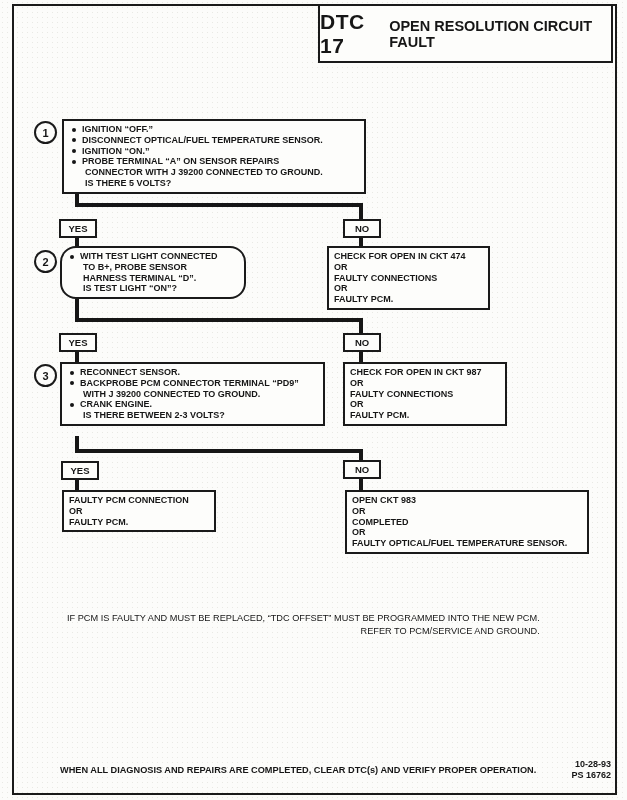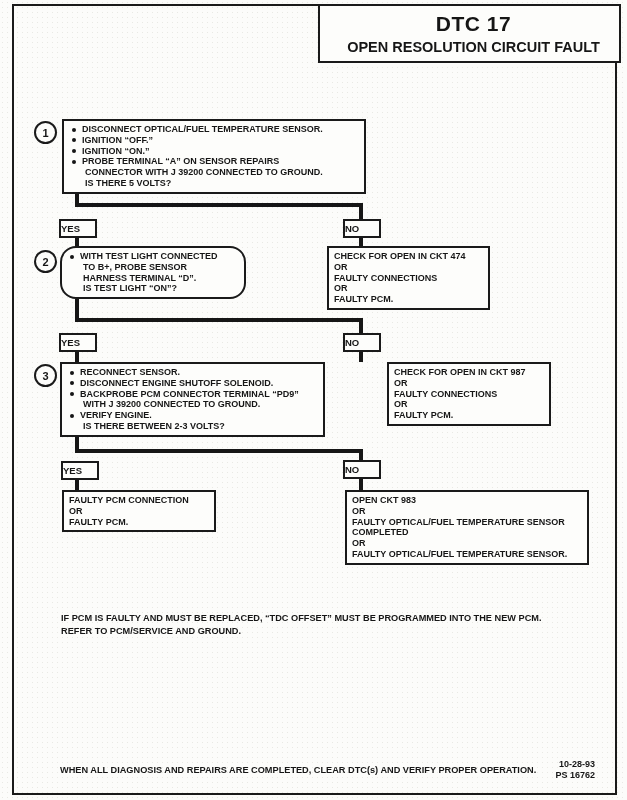--- a/index.html
+++ b/index.html
@@ -15,21 +15,21 @@
     background-size:5px 5px;
     color:#161616;
   }
   .frame{
     position:absolute;left:12px;top:4px;width:601px;height:787px;
     border:2px solid #1a1a1a;
   }
   .titlebox{
     position:absolute;left:318px;top:4px;width:291px;height:55px;
     border:2px solid #1a1a1a;background:#fdfdfb;z-index:3;
-    display:flex;flex-direction:column;align-items:center;justify-content:center;gap:3px;padding-left:8px;
+    display:flex;flex-direction:row;align-items:center;justify-content:center;gap:3px;
   }
   .title{font-size:21px;font-weight:bold;letter-spacing:0.5px;}
   .subtitle{font-size:14.5px;font-weight:bold;}
   .circ{
     position:absolute;width:19px;height:19px;border:2px solid #1a1a1a;border-radius:50%;
     display:flex;align-items:center;justify-content:center;
     font-size:11px;font-weight:bold;background:#fdfdfb;z-index:2;
   }
   .box{
     position:absolute;border:2px solid #1a1a1a;background:#fdfdfb;
@@ -37,34 +37,34 @@
     padding:3px 5px;white-space:nowrap;z-index:2;
   }
   .li{display:flex;align-items:flex-start;}
   .blt{
     flex:none;width:4px;height:4px;border-radius:50%;background:#161616;
     margin:3.5px 6px 0 3px;
   }
   .cont{padding-left:16px;}
   .lbl{
     position:absolute;width:34px;height:15px;border:2px solid #1a1a1a;background:#fdfdfb;
-    display:flex;align-items:center;justify-content:flex-start;
+    display:flex;align-items:center;justify-content:center;
     font-size:9.5px;font-weight:bold;z-index:2;
   }
   .cn{position:absolute;background:#161616;z-index:1;}
   .note{
-    position:absolute;left:61px;top:612px;
-    font-size:9.2px;font-weight:bold;line-height:13px;white-space:nowrap;
+    position:absolute;left:67px;top:612px;
+    font-size:9.2px;font-weight:normal;line-height:13px;white-space:nowrap;text-align:right;
   }
   .footer-text{
     position:absolute;left:60px;top:765px;
     font-size:9.2px;font-weight:bold;white-space:nowrap;
   }
   .footer-right{
-    position:absolute;right:32px;top:759px;text-align:right;
+    position:absolute;right:16px;top:759px;text-align:right;
     font-size:9px;font-weight:bold;line-height:11px;
   }
 </style>
 </head>
 <body>
 
 <div class="page">
 
   <div class="frame"></div>
 
@@ -72,25 +72,25 @@
     <div class="title">DTC 17</div>
     <div class="subtitle">OPEN RESOLUTION CIRCUIT FAULT</div>
   </div>
 
   <div class="circ" style="left:34px;top:121px;">
     <span>1</span>
   </div>
   <div class="box" style="left:62px;top:119px;width:290px;">
     <div class="li">
         <span class="blt"></span>
+        <span>IGNITION “OFF.”</span>
+      </div>
+    <div class="li">
+        <span class="blt"></span>
         <span>DISCONNECT OPTICAL/FUEL TEMPERATURE SENSOR.</span>
-      </div>
-    <div class="li">
-        <span class="blt"></span>
-        <span>IGNITION “OFF.”</span>
       </div>
     <div class="li">
         <span class="blt"></span>
         <span>IGNITION “ON.”</span>
       </div>
     <div class="li">
         <span class="blt"></span>
         <span>PROBE TERMINAL “A” ON SENSOR REPAIRS</span>
       </div>
     <div class="cont">CONNECTOR WITH J 39200 CONNECTED TO GROUND.</div>
@@ -139,48 +139,44 @@
   <div class="lbl" style="left:59px;top:333px;">
       <span>YES</span>
     </div>
   <div class="lbl" style="left:343px;top:333px;">
       <span>NO</span>
     </div>
 
   <div class="cn" style="left:75px;top:352px;width:4px;height:10px;"></div>
   <div class="cn" style="left:359px;top:352px;width:4px;height:10px;"></div>
 
-  <div class="box" style="left:343px;top:362px;width:150px;margin-left:44px;">
+  <div class="box" style="left:343px;top:362px;width:150px;">
     <div>CHECK FOR OPEN IN CKT 987</div>
     <div>OR</div>
     <div>FAULTY CONNECTIONS</div>
     <div>OR</div>
     <div>FAULTY PCM.</div>
   </div>
 
   <div class="circ" style="left:34px;top:364px;">
     <span>3</span>
   </div>
   <div class="box" style="left:60px;top:362px;width:251px;">
     <div class="li">
         <span class="blt"></span>
         <span>RECONNECT SENSOR.</span>
       </div>
     <div class="li">
         <span class="blt"></span>
-        <span>DISCONNECT ENGINE SHUTOFF SOLENOID.</span>
-      </div>
-    <div class="li">
-        <span class="blt"></span>
         <span>BACKPROBE PCM CONNECTOR TERMINAL “PD9”</span>
       </div>
     <div class="cont">WITH J 39200 CONNECTED TO GROUND.</div>
     <div class="li">
         <span class="blt"></span>
-        <span>VERIFY ENGINE.</span>
+        <span>CRANK ENGINE.</span>
       </div>
     <div class="cont">IS THERE BETWEEN 2-3 VOLTS?</div>
   </div>
 
   <div class="cn" style="left:75px;top:436px;width:4px;height:17px;"></div>
   <div class="cn" style="left:75px;top:449px;width:288px;height:4px;"></div>
   <div class="cn" style="left:359px;top:449px;width:4px;height:12px;"></div>
 
   <div class="lbl" style="left:61px;top:461px;">
       <span>YES</span>
@@ -194,21 +190,20 @@
 
   <div class="box" style="left:62px;top:490px;width:140px;">
     <div>FAULTY PCM CONNECTION</div>
     <div>OR</div>
     <div>FAULTY PCM.</div>
   </div>
 
   <div class="box" style="left:345px;top:490px;width:230px;">
     <div>OPEN CKT 983</div>
     <div>OR</div>
-    <div>FAULTY OPTICAL/FUEL TEMPERATURE SENSOR</div>
     <div>COMPLETED</div>
     <div>OR</div>
     <div>FAULTY OPTICAL/FUEL TEMPERATURE SENSOR.</div>
   </div>
 
   <div class="note">
     <div>IF PCM IS FAULTY AND MUST BE REPLACED, “TDC OFFSET” MUST BE PROGRAMMED INTO THE NEW PCM.</div>
     <div>REFER TO PCM/SERVICE AND GROUND.</div>
   </div>
 

